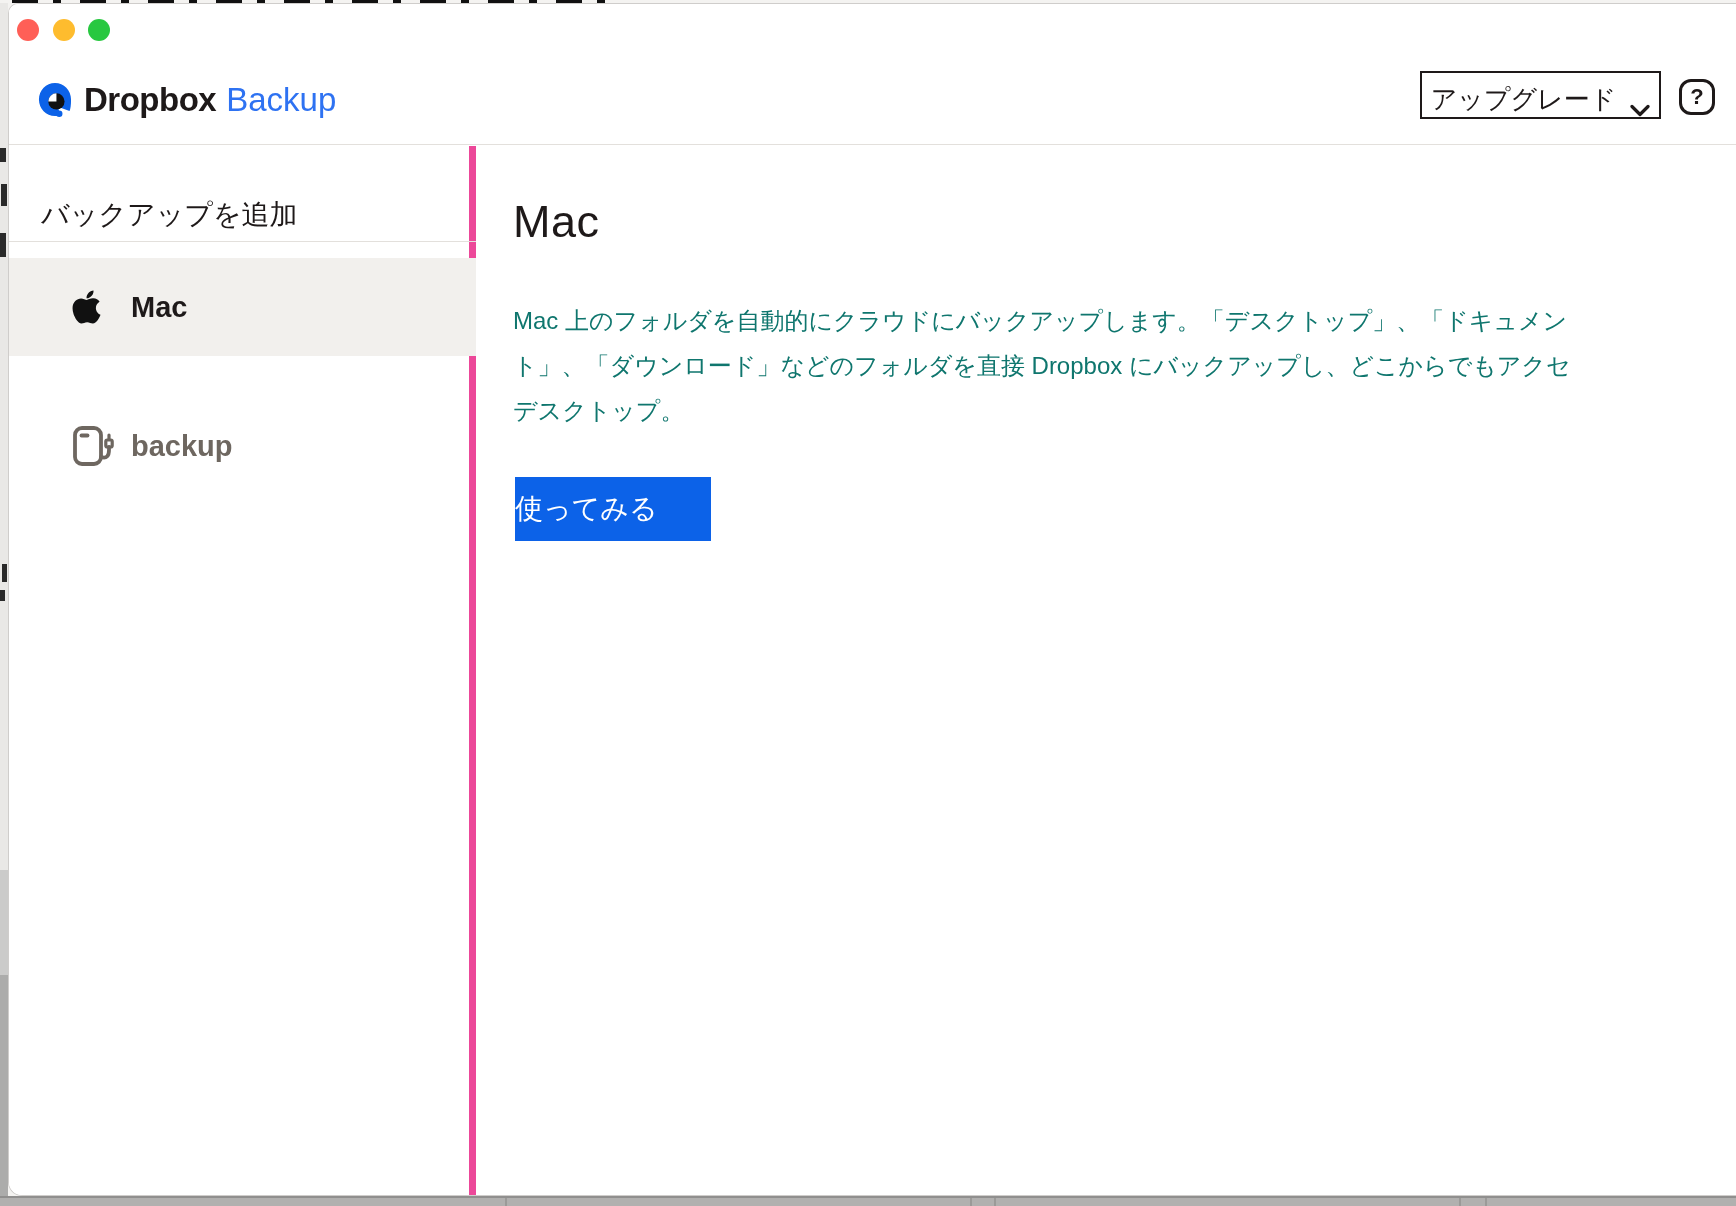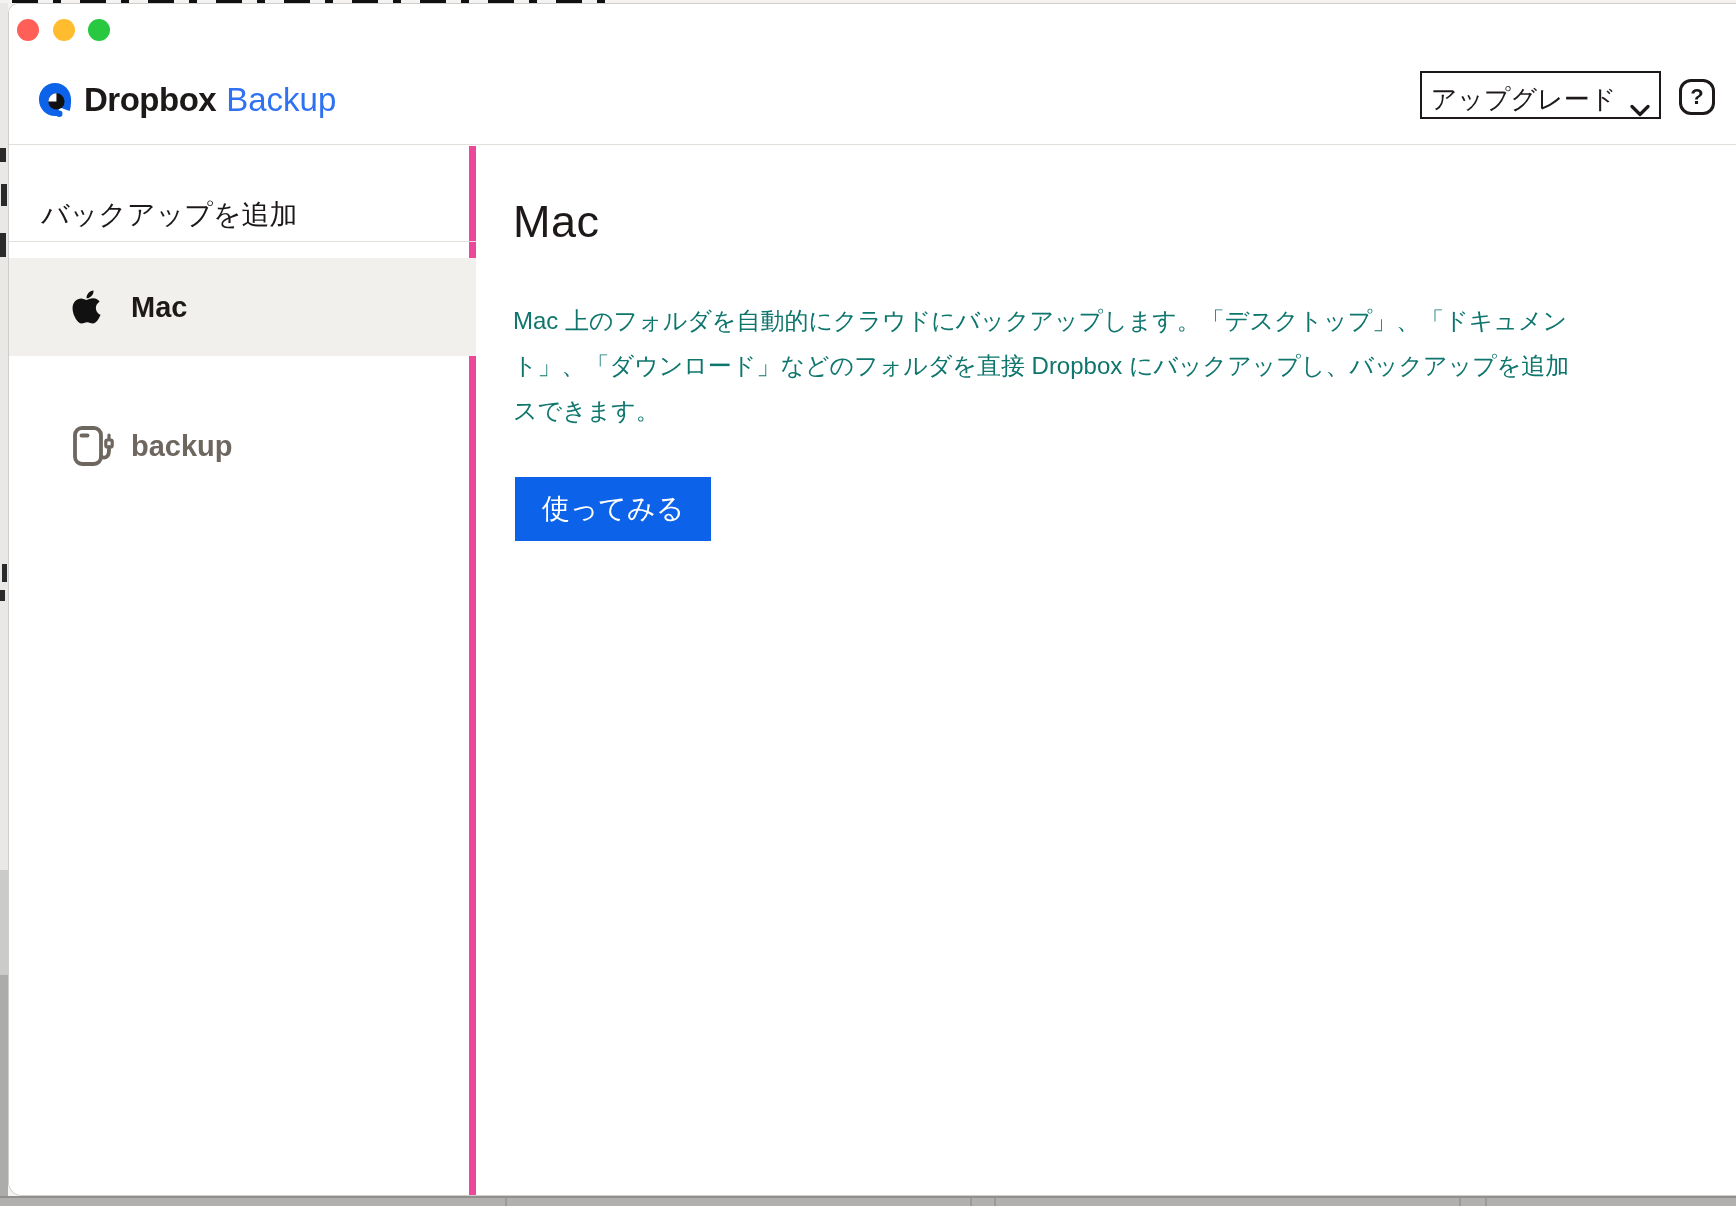--- a/index.html
+++ b/index.html
@@ -50,21 +50,21 @@
   .side-item.selected .label{color:#1e1919;}
   .side-item.plain{top:252px;height:96px;background:transparent;}
   .side-item.plain .label{color:#6e6760;}
 
   
   .main{position:absolute;left:468px;top:142px;width:1260px;height:1051px;background:#fff;}
   .page-title{position:absolute;left:36px;top:50px;font-size:45px;font-weight:500;letter-spacing:0.5px;}
   .desc{position:absolute;left:36px;top:152px;width:1224px;font-size:24px;line-height:45px;color:#0f766e;overflow:hidden;}
   .desc .line{white-space:nowrap;}
   .cta-btn{position:absolute;left:38px;top:331px;width:196px;height:64px;background:#0c62e8;border:none;
-    display:flex;align-items:center;justify-content:center;color:#fff;font-size:28px;cursor:pointer;}
+    display:flex;align-items:center;justify-content:flex-start;color:#fff;font-size:28px;cursor:pointer;}
 </style>
 </head>
 <body>
 
 <div id="screen">
 
   <div class="top-dashes"></div>
   <div class="left-strip">
     <div class="seg-mid"></div>
     <div class="seg-dark"></div>
@@ -140,22 +140,22 @@
           </svg>
         </span>
         <span class="label">backup</span>
       </div>
     </div>
 
     <div class="main">
       <div class="page-title">Mac</div>
       <div class="desc">
         <div class="line">Mac 上のフォルダを自動的にクラウドにバックアップします。「デスクトップ」、「ドキュメン</div>
-        <div class="line">ト」、「ダウンロード」などのフォルダを直接 Dropbox にバックアップし、バックアップを追加</div>
-        <div class="line">スできます。</div>
+        <div class="line">ト」、「ダウンロード」などのフォルダを直接 Dropbox にバックアップし、どこからでもアクセ</div>
+        <div class="line">デスクトップ。</div>
       </div>
       <div class="cta-btn">
         <span>使ってみる</span>
       </div>
     </div>
 
   </div>
 </div>
 
 </body></html>

